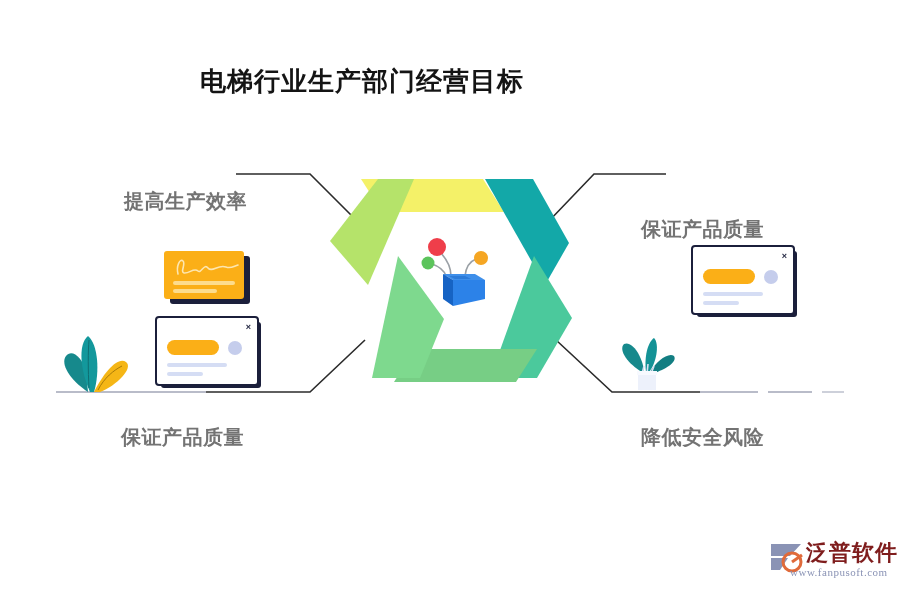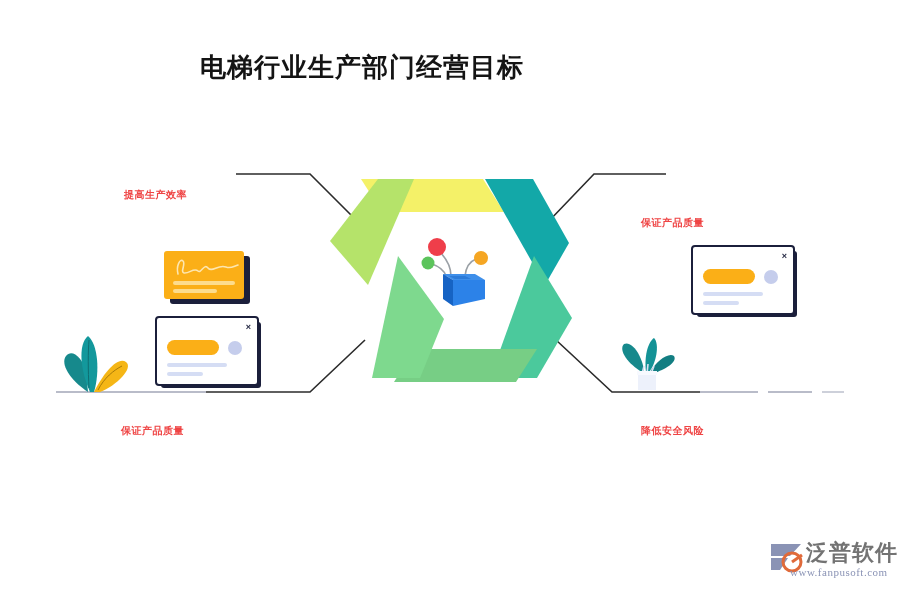--- a/index.html
+++ b/index.html
@@ -5,27 +5,27 @@
   html,body{margin:0;padding:0;}
   body{
     width:900px;height:600px;background:#ffffff;overflow:hidden;
     font-family:"Liberation Sans","DejaVu Sans",sans-serif;
     position:relative;
   }
   .stage{position:absolute;inset:0;}
 
   
   .title{
-    position:absolute;top:50px;left:0;width:724px;text-align:center;
+    position:absolute;top:64px;left:0;width:724px;text-align:center;
     font-size:26px;font-weight:bold;color:#141414;letter-spacing:1px;
   }
 
   
   .node-label{
-    position:absolute;font-size:10px;font-weight:bold;color:#ef4444;
+    position:absolute;font-size:20px;font-weight:bold;color:#737373;
     letter-spacing:.5px;white-space:nowrap;
   }
   .lbl-tl{left:124px;top:188px;}
   .lbl-tr{left:641px;top:188px;margin-top:28px;}
   .lbl-bl{left:121px;top:424px;}
   .lbl-br{left:641px;top:424px;}
 
   
   .connectors{position:absolute;left:0;top:0;width:900px;height:600px;}
 
@@ -54,21 +54,21 @@
   
   .plant{position:absolute;}
 
   
   .ground{position:absolute;height:2px;background:#A7A9B8;}
 
   
   .logo{position:absolute;left:768px;top:538px;width:122px;height:50px;}
   .logo-text{
     position:absolute;left:806px;top:538px;font-size:22px;font-weight:bold;
-    color:#737373;letter-spacing:1px;
+    color:#7f1d1d;letter-spacing:1px;
   }
   .logo-url{
     position:absolute;left:790px;top:566px;font-size:11px;color:#8A93B5;
     font-family:"Liberation Serif","DejaVu Serif",serif;letter-spacing:.5px;
   }
 </style>
 </head>
 <body>
 
 <div class="stage">

